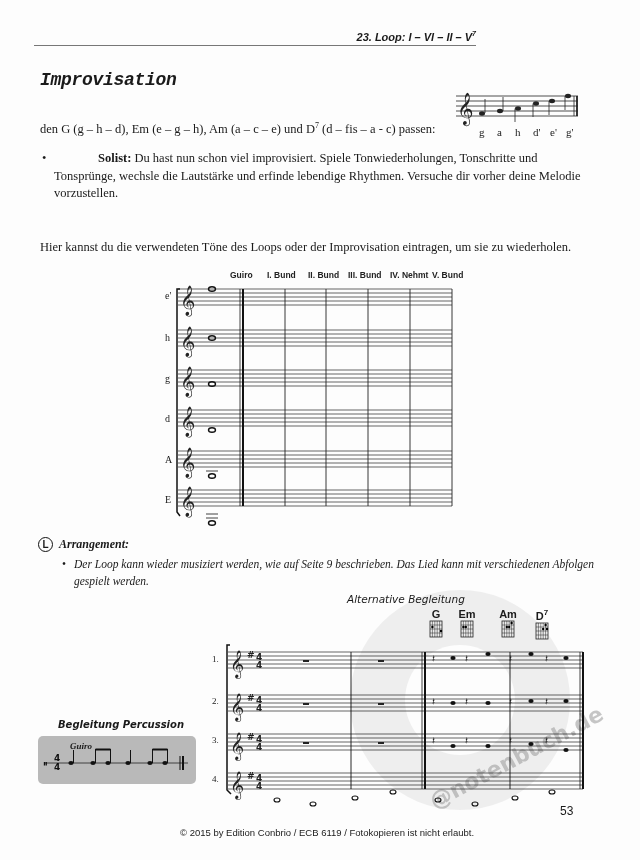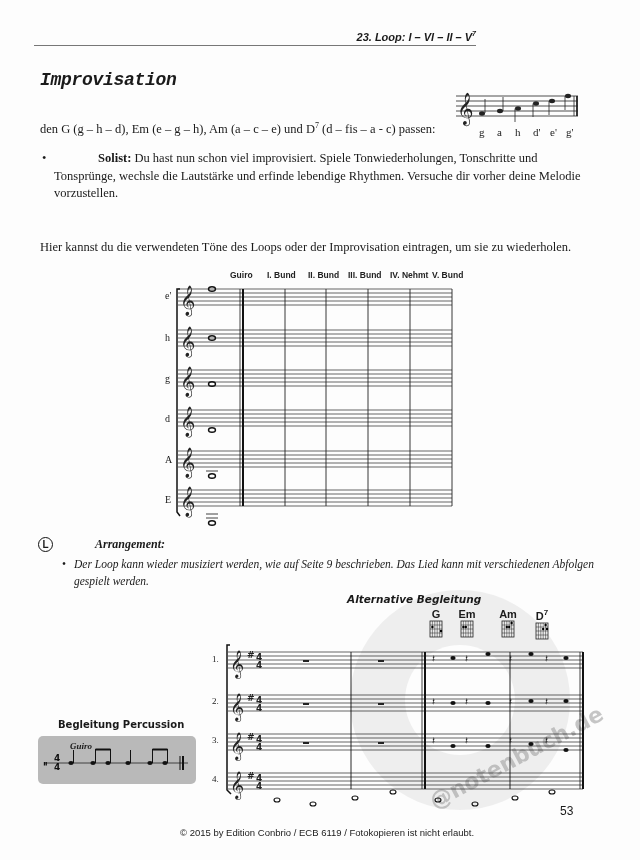--- a/index.html
+++ b/index.html
@@ -22,30 +22,30 @@
   .bullet::before { content: "•"; position: absolute; left: 2px; top: 0; }
   .bullet b { font-weight: bold; margin-left: 44px; }
 
   .hint { position: absolute; left: 40px; top: 240px; font-family: "Liberation Serif", serif; font-size: 12.5px; }
 
   .fret-headers { position: absolute; top: 270px; font-family: "Liberation Sans", sans-serif; font-size: 8.5px; font-weight: bold; color: #222; }
   .fret-grid { position: absolute; left: 160px; top: 280px; width: 330px; height: 250px; }
 
   .arr-row { position: absolute; left: 38px; top: 537px; display: flex; align-items: center; gap: 6px; }
   .l-circle { width: 15px; height: 15px; border: 1.3px solid #111; border-radius: 50%; font-family: "Liberation Sans", sans-serif; font-size: 10px; font-weight: bold; display: flex; align-items: center; justify-content: center; }
-  .arr-title { font-family: "Liberation Serif", serif; font-style: italic; font-weight: bold; font-size: 12px; margin-left: 36px; }
+  .arr-title { font-family: "Liberation Serif", serif; font-style: italic; font-weight: bold; font-size: 12px; }
   .arr-text { position: absolute; left: 62px; top: 556px; width: 540px; font-family: "Liberation Serif", serif; font-style: italic; font-size: 11.5px; line-height: 17px; padding-left: 12px; }
   .arr-text::before { content: "•"; position: absolute; left: 0; top: 0; font-style: normal; }
 
-  .alt-title { position: absolute; left: 347px; top: 593px; font-family: "DejaVu Sans", sans-serif; font-style: italic; font-size: 10.5px; font-weight: bold; }
+  .alt-title { position: absolute; left: 347px; top: 593px; font-family: "DejaVu Sans", sans-serif; font-style: italic; font-size: 10.5px; font-weight: normal; }
   .chord { position: absolute; top: 608px; text-align: center; width: 24px; font-family: "Liberation Sans", sans-serif; font-weight: bold; font-size: 11px; }
 
   .score { position: absolute; left: 195px; top: 640px; width: 400px; height: 180px; }
 
-  .perc-title { position: absolute; left: 58px; top: 719px; font-family: "DejaVu Sans", sans-serif; font-weight: bold; font-size: 10px; }
+  .perc-title { position: absolute; left: 58px; top: 719px; font-family: "DejaVu Sans", sans-serif; font-style: italic; font-weight: bold; font-size: 10px; }
   .perc-box { position: absolute; left: 38px; top: 736px; width: 158px; height: 48px; background: #b9b9b9; border-radius: 5px; }
   .guiro { position: absolute; left: 70px; top: 741px; font-family: "Liberation Serif", serif; font-style: italic; font-weight: bold; font-size: 9px; }
 
   .footer { position: absolute; left: 180px; top: 827px; font-family: "Liberation Sans", sans-serif; font-size: 9.5px; }
   .page-num { position: absolute; left: 560px; top: 804px; font-family: "Liberation Sans", sans-serif; font-size: 12px; text-align: right; }
 
   .watermark { position: absolute; left: 340px; top: 540px; width: 240px; height: 300px; pointer-events: none; opacity: 0.12; }
   .wm-text { position: absolute; left: 420px; top: 745px; transform: rotate(-28deg); font-family: "DejaVu Sans", sans-serif; font-weight: bold; font-size: 22px; color: #999; opacity: 0.55; }
 </style>
 </head>

